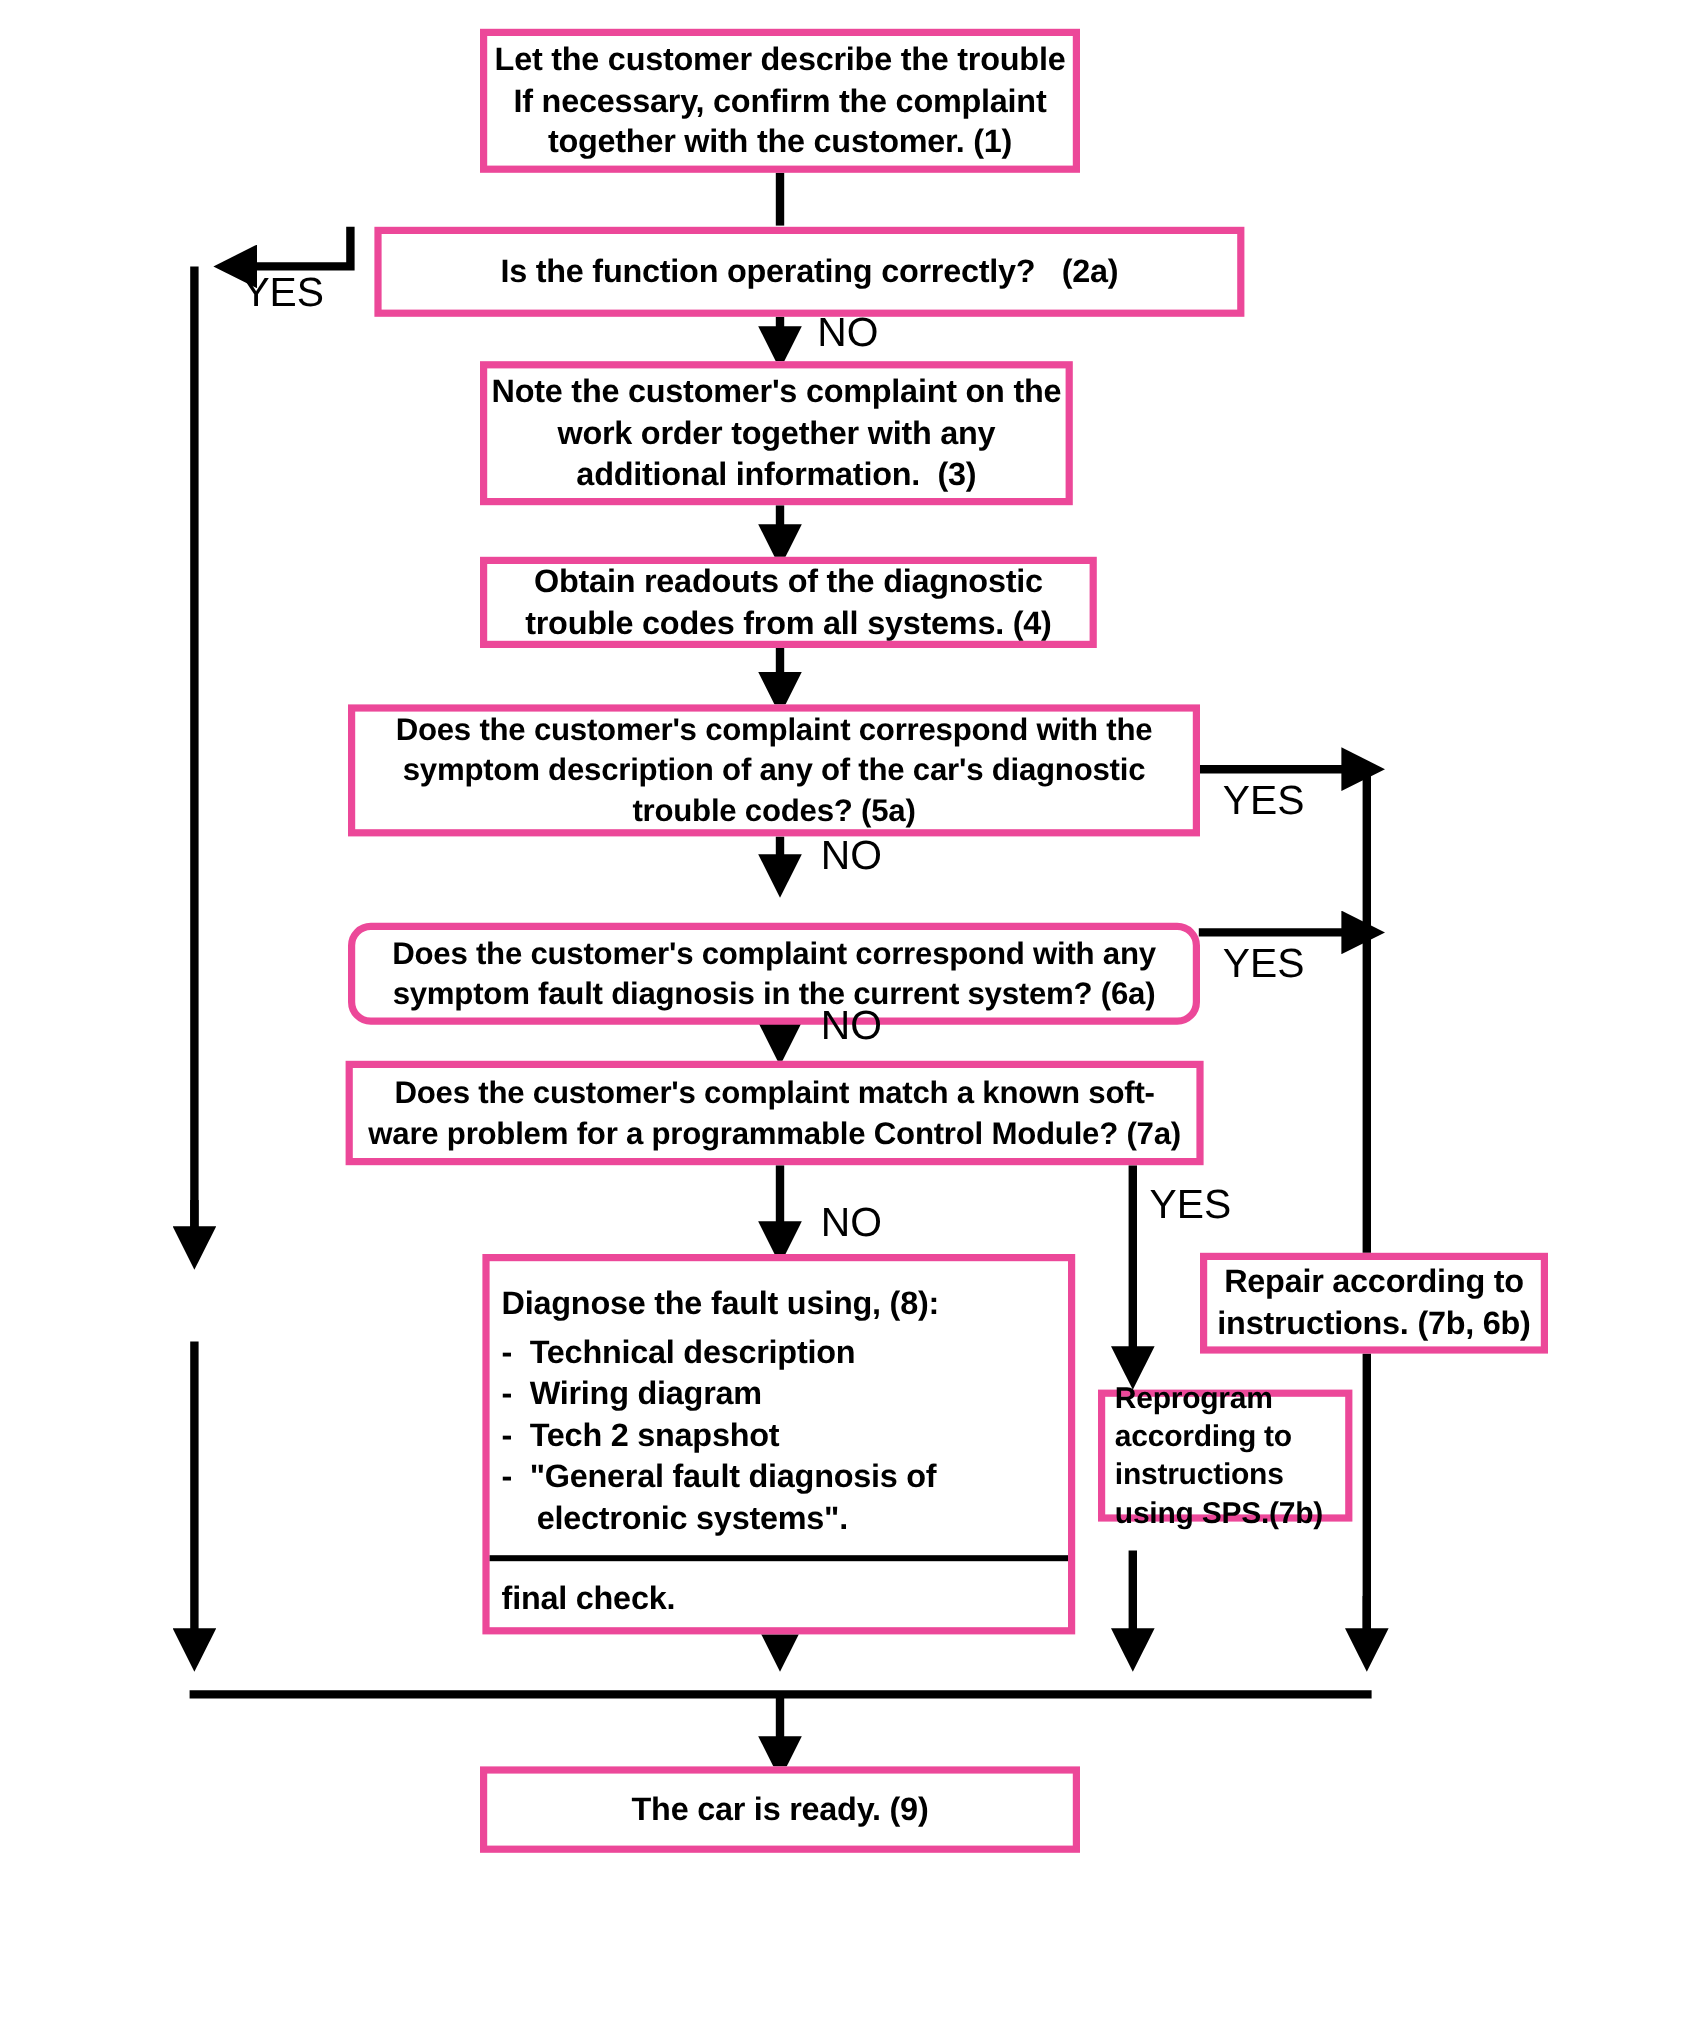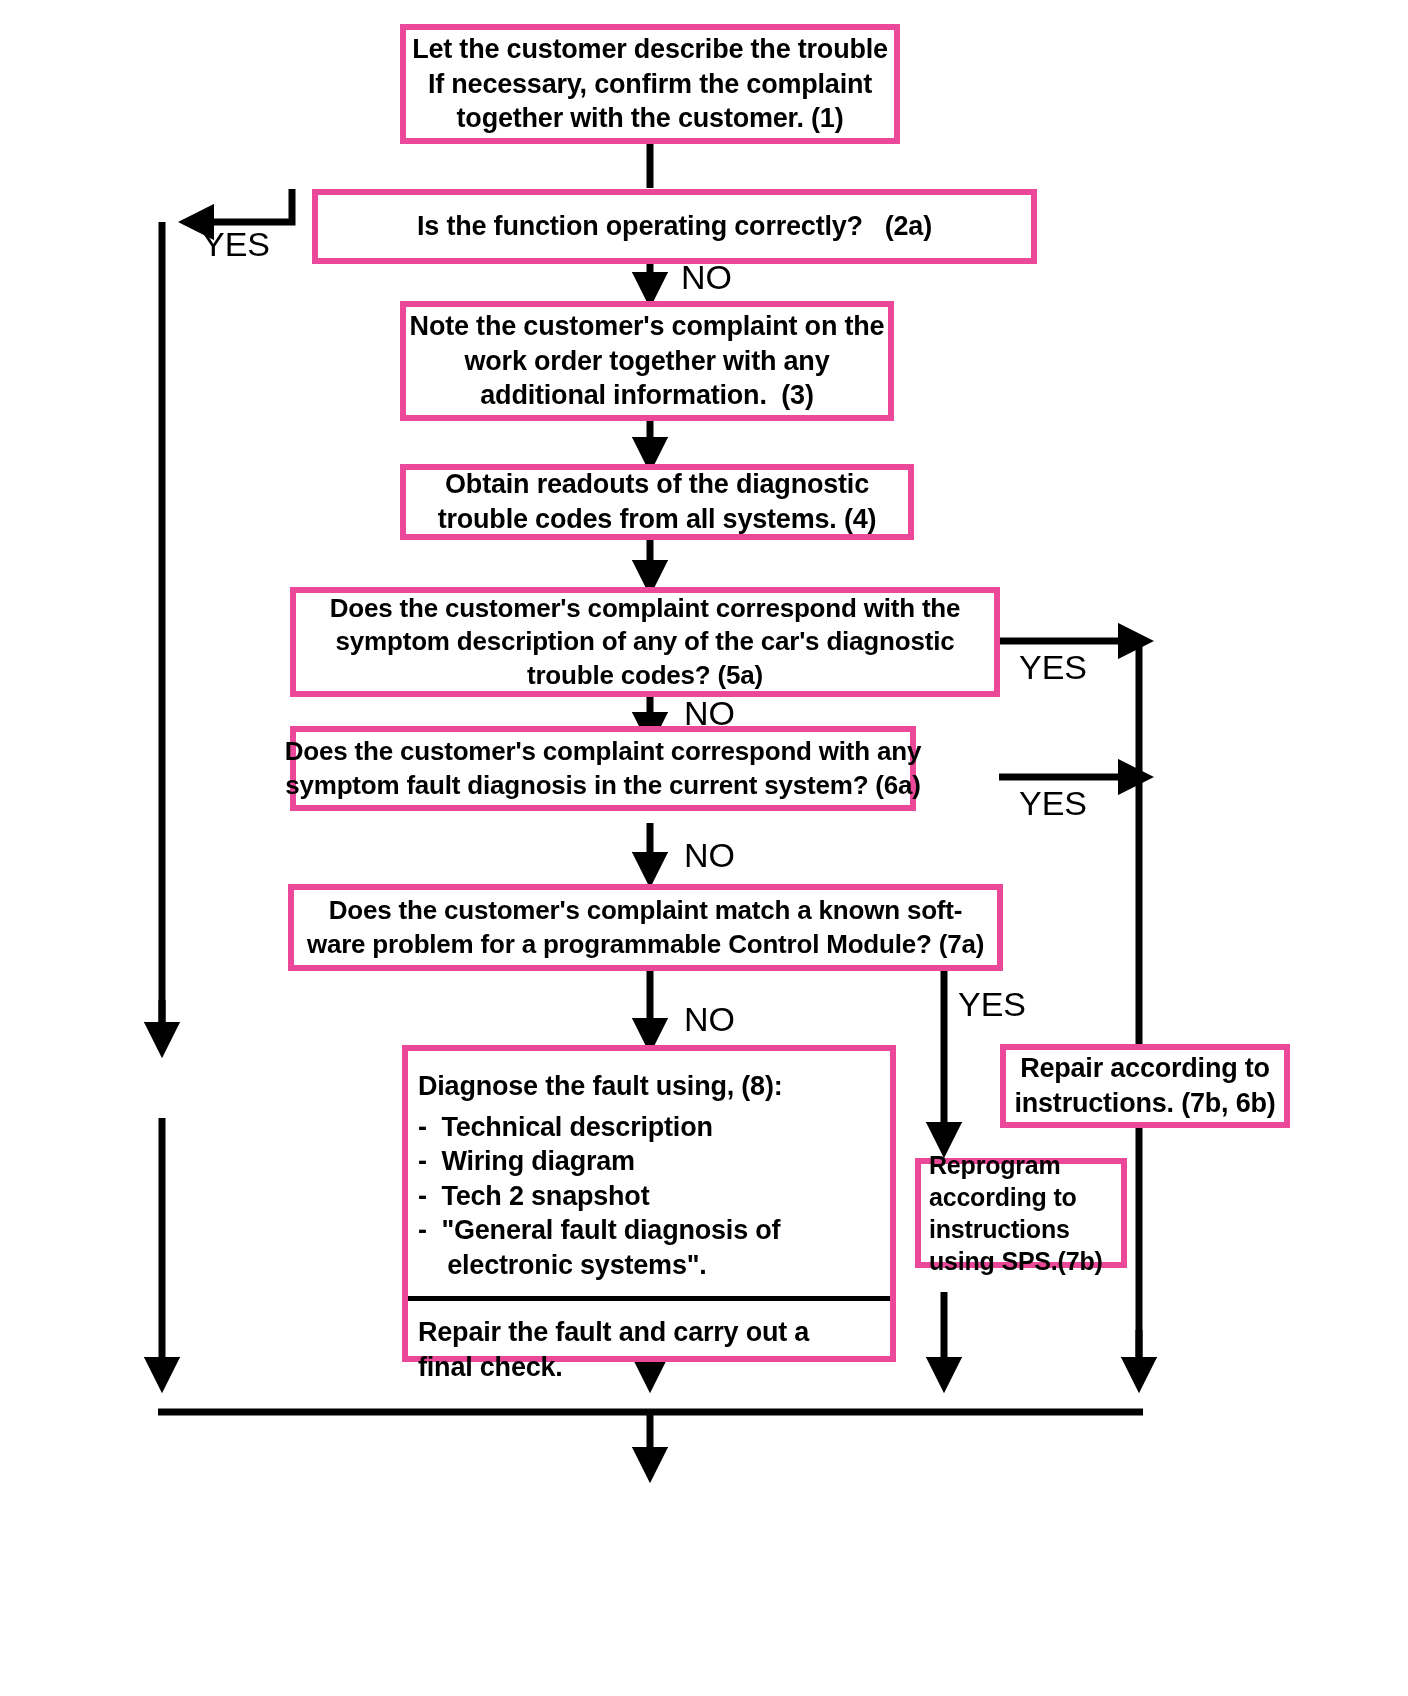--- a/index.html
+++ b/index.html
@@ -157,21 +157,21 @@
     <span class="line">Obtain readouts of the diagnostic</span>
     <span class="line">trouble codes from all systems. (4)</span>
   </div>
 
   <div class="node med" style="left:290px; top:587px; width:710px; height:110px; padding:6px 10px;">
     <span class="line">Does the customer's complaint correspond with the</span>
     <span class="line">symptom description of any of the car's diagnostic</span>
     <span class="line">trouble codes? (5a)</span>
   </div>
 
-  <div class="node med" style="left:290px; top:726px; width:626px; height:85px; padding:6px 10px;">
+  <div class="node med" style="left:290px; top:769px; width:710px; height:85px; padding:6px 10px;border-radius:19px;">
     <span class="line">Does the customer's complaint correspond with any</span>
     <span class="line">symptom fault diagnosis in the current system? (6a)</span>
   </div>
 
   <div class="node med" style="left:288px; top:884px; width:715px; height:87px; padding:6px 10px;">
     <span class="line">Does the customer's complaint match a known soft-</span>
     <span class="line">ware problem for a programmable Control Module? (7a)</span>
   </div>
 
 
@@ -180,37 +180,39 @@
       <span class="line">Diagnose the fault using, (8):</span>
       <span class="bullets">
         <span class="b">-  Technical description</span>
         <span class="b">-  Wiring diagram</span>
         <span class="b">-  Tech 2 snapshot</span>
         <span class="b">-  "General fault diagnosis of</span>
         <span class="b">    electronic systems".</span>
       </span>
     </div>
     <div class="sect lower">
-      <span class="line">Repair the fault and carry out a</span>
       <span class="line">final check.</span>
     </div>
   </div>
 
   <div class="node small node-left" style="left:915px; top:1158px; width:212px; height:110px; padding:6px 8px; align-items:flex-start; text-align:left;">
     <span class="line">Reprogram</span>
     <span class="line">according to</span>
     <span class="line">instructions</span>
     <span class="line">using SPS.(7b)</span>
   </div>
 
   <div class="node big" style="left:1000px; top:1044px; width:290px; height:84px; padding:4px 6px;">
     <span class="line">Repair according to</span>
     <span class="line">instructions. (7b, 6b)</span>
   </div>
 
+  <div class="node big" style="left:400px; top:1472px; width:500px; height:72px; padding:4px 10px;">
+    <span class="line">The car is ready. (9)</span>
+  </div>
 
   <div class="label" style="left:202px; top:225px;">YES</div>
   <div class="label" style="left:681px; top:258px;">NO</div>
   <div class="label" style="left:1019px; top:648px;">YES</div>
   <div class="label" style="left:684px; top:694px;">NO</div>
   <div class="label" style="left:1019px; top:784px;">YES</div>
   <div class="label" style="left:684px; top:836px;">NO</div>
   <div class="label" style="left:958px; top:985px;">YES</div>
   <div class="label" style="left:684px; top:1000px;">NO</div>
 

